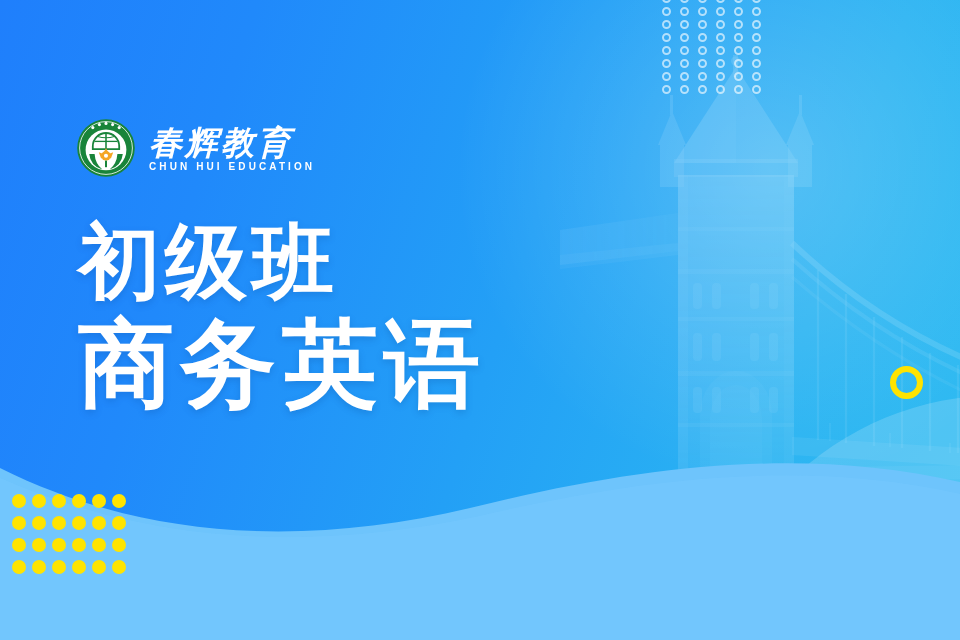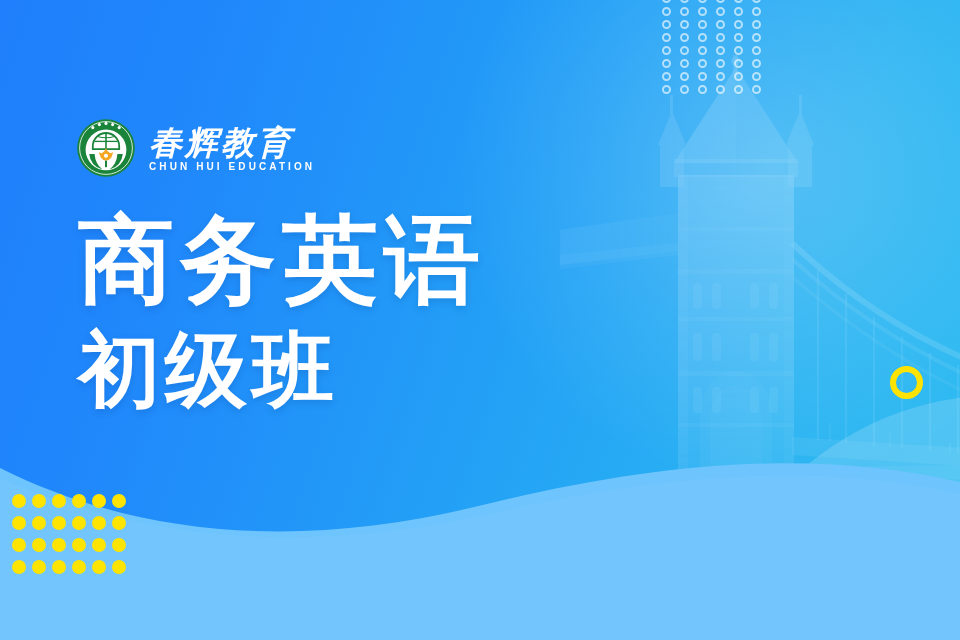--- a/index.html
+++ b/index.html
@@ -398,17 +398,17 @@
       <path d="M50 71 L50 82" stroke="#19843a" stroke-width="3.4"></path>
     </svg>
 
     <div id="logo-text">
       <div id="logo-name">春辉教育</div>
       <div id="logo-sub">CHUN HUI EDUCATION</div>
     </div>
   </div>
 
   <div id="headline">
+    <div id="title-sub">初级班</div>
     <div id="title-main">商务英语</div>
-    <div id="title-sub">初级班</div>
   </div>
 
 </div>
 
 </body></html>

